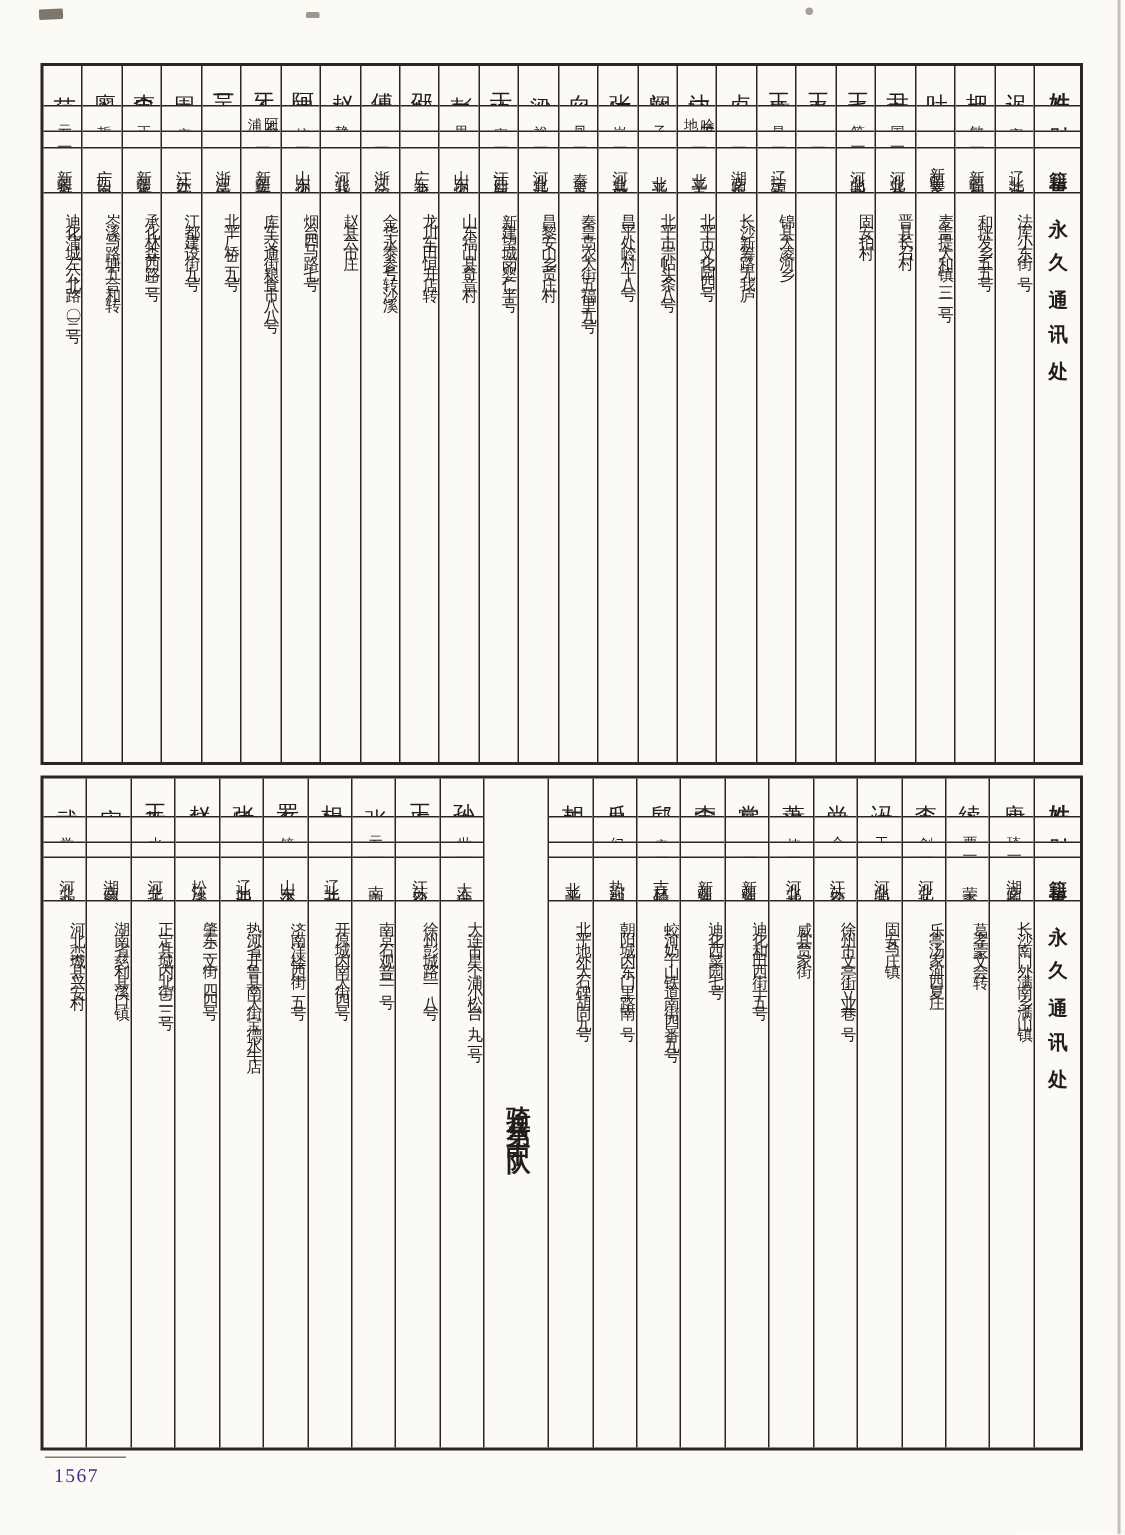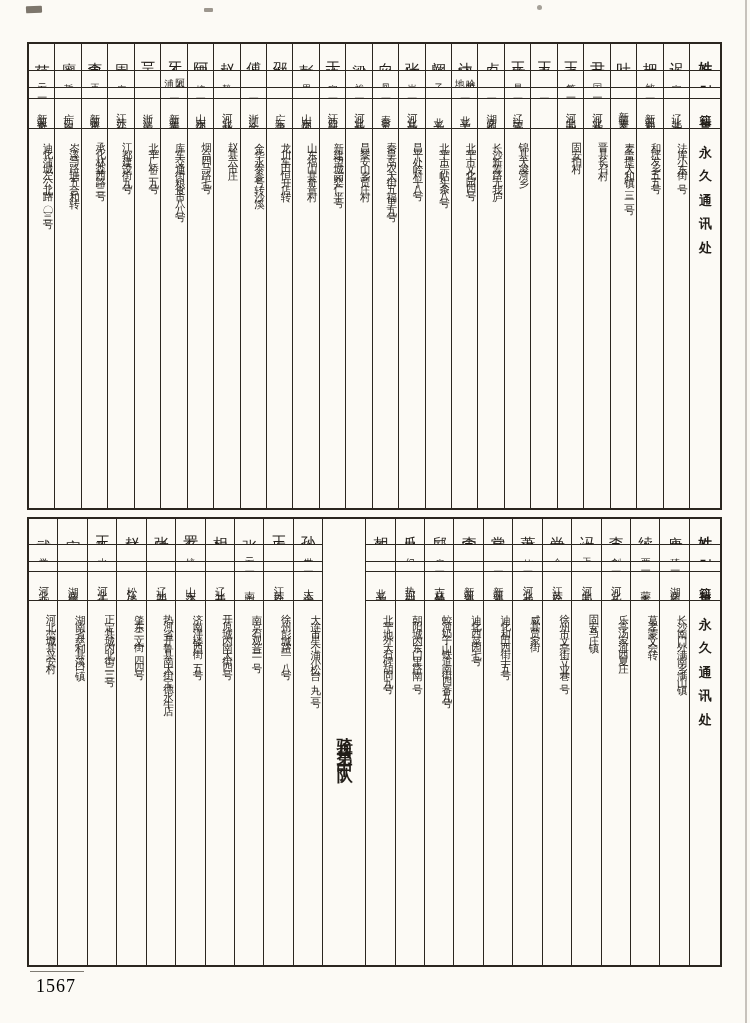--- a/index.html
+++ b/index.html
@@ -44,21 +44,21 @@
   .h-alias  { font-size:12px; letter-spacing:4px; font-weight:bold; }
   .h-age    { font-size:10px; letter-spacing:0; line-height:1; font-weight:bold; }
   .h-origin { font-size:12px; letter-spacing:8px; font-weight:bold; }
   .h-addr   { font-size:13px; letter-spacing:24px; font-weight:bold; height:100%; }
   .col-head .c-addr { justify-content:center; }
 
   .t-unit { font-size:16px; letter-spacing:6px; font-weight:bold; }
 
   .page-number {
     position:absolute; left:36px; top:976px;
-    font-size:18px; letter-spacing:1px; color:#000000;
+    font-size:13px; letter-spacing:1px; color:#4c1d95;
     font-family:"Liberation Serif","DejaVu Serif",serif;
   }
   .footer-rule { position:absolute; left:30px; top:971px; width:54px; height:1px; background:#4a443c; opacity:.7; }
 
   .artifact { position:absolute; background:#5d554a; }
   .a1 { left:26px;  top:6px; width:16px; height:7px; opacity:.8; border-radius:1px; transform:rotate(-3deg); }
   .a2 { left:204px; top:8px; width:9px;  height:4px; opacity:.6; border-radius:1px; }
   .a3 { left:537px; top:5px; width:5px;  height:5px; opacity:.55; border-radius:50%; }
   .edge-line { position:absolute; left:745px; top:0; width:2px; height:1023px; background:#9a948c; opacity:.55; }
 </style>

